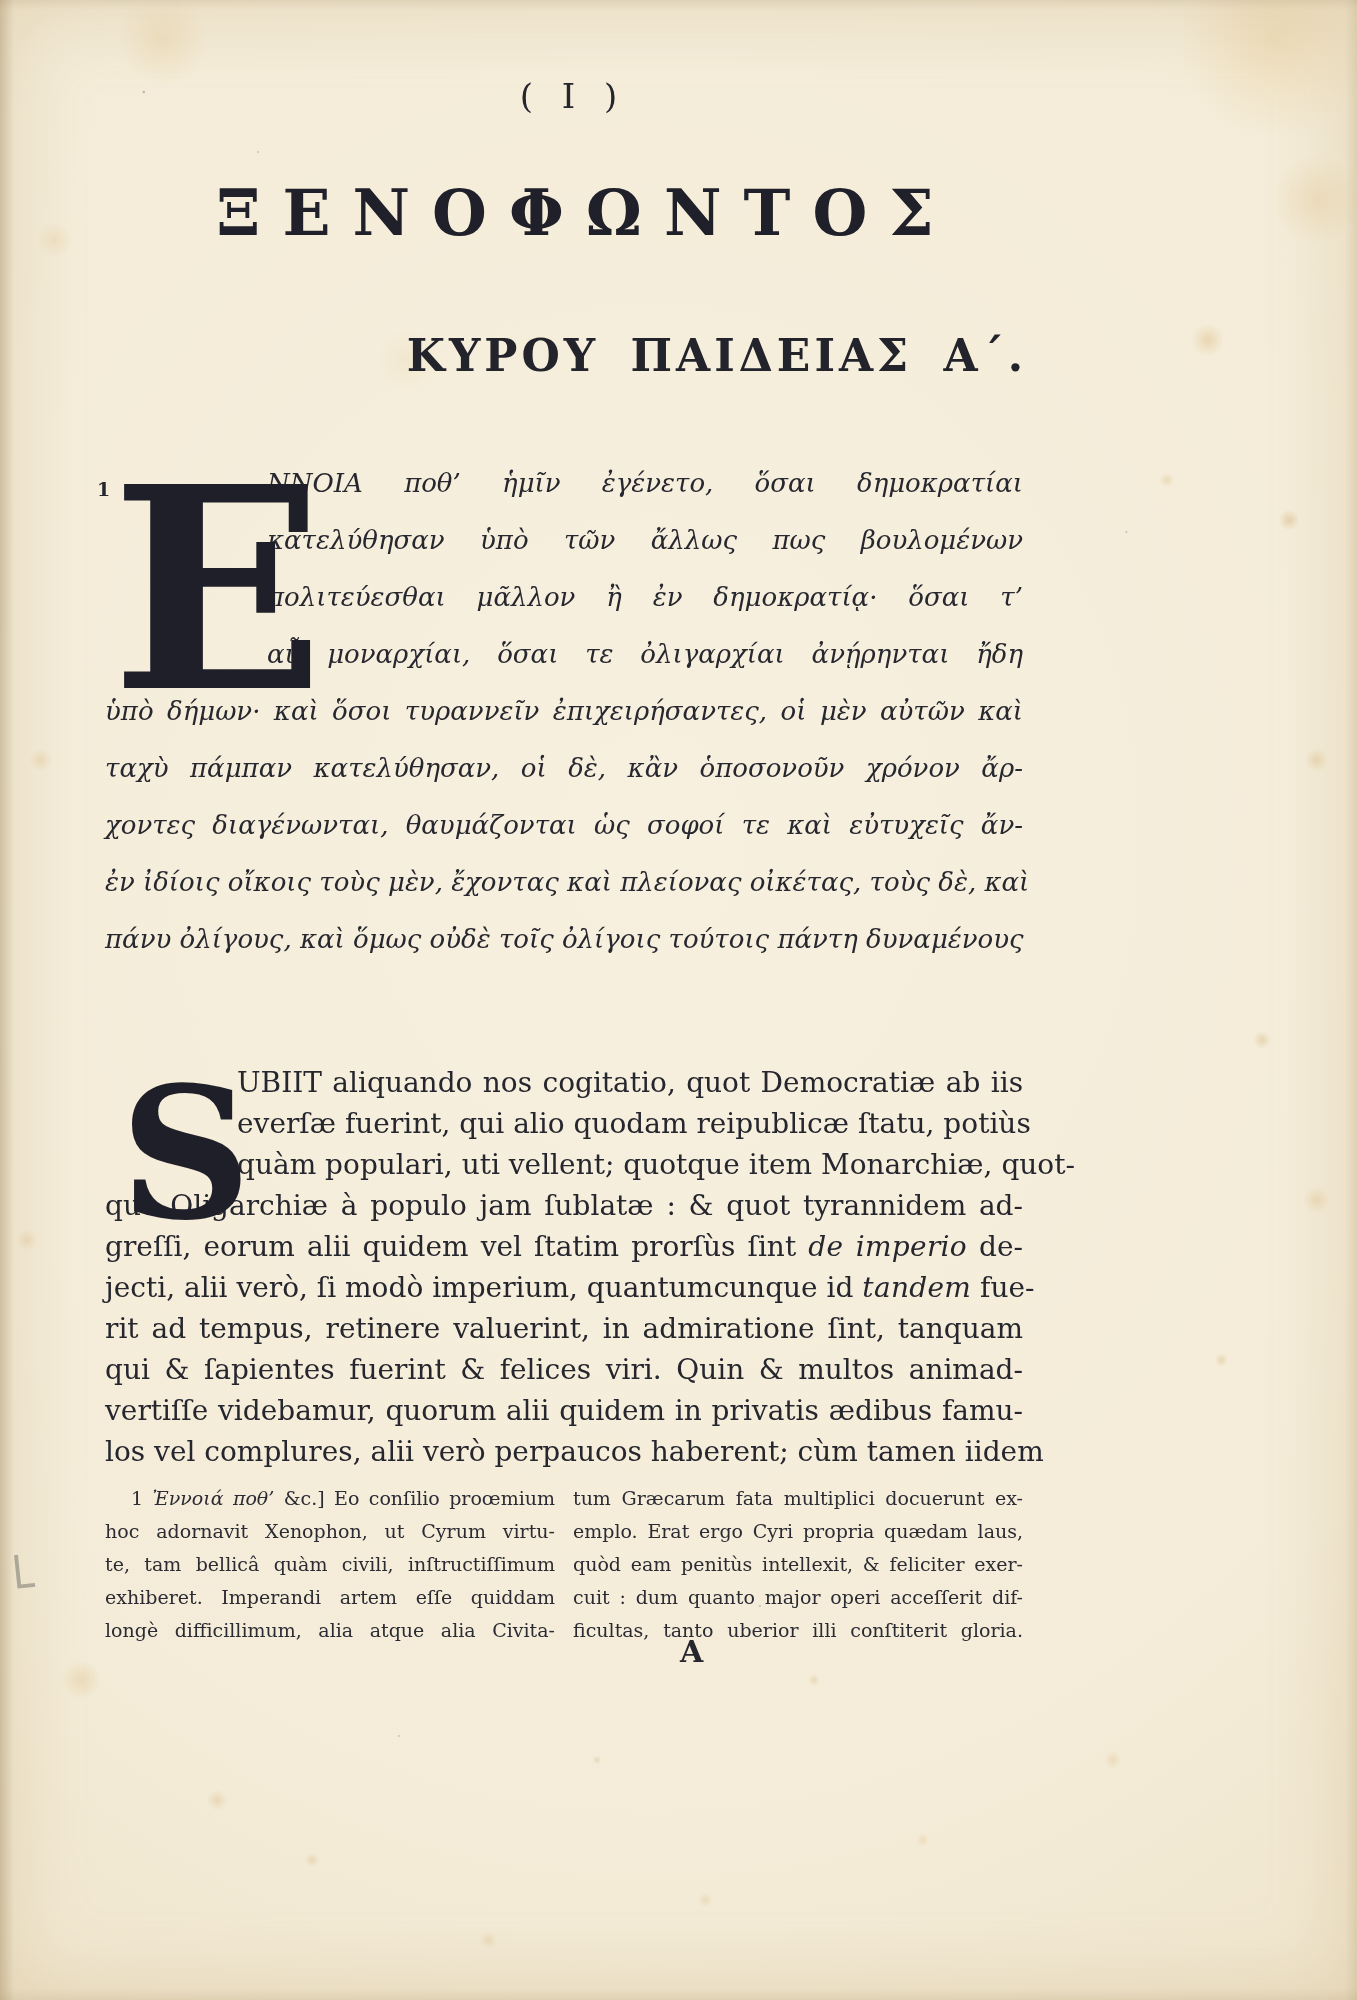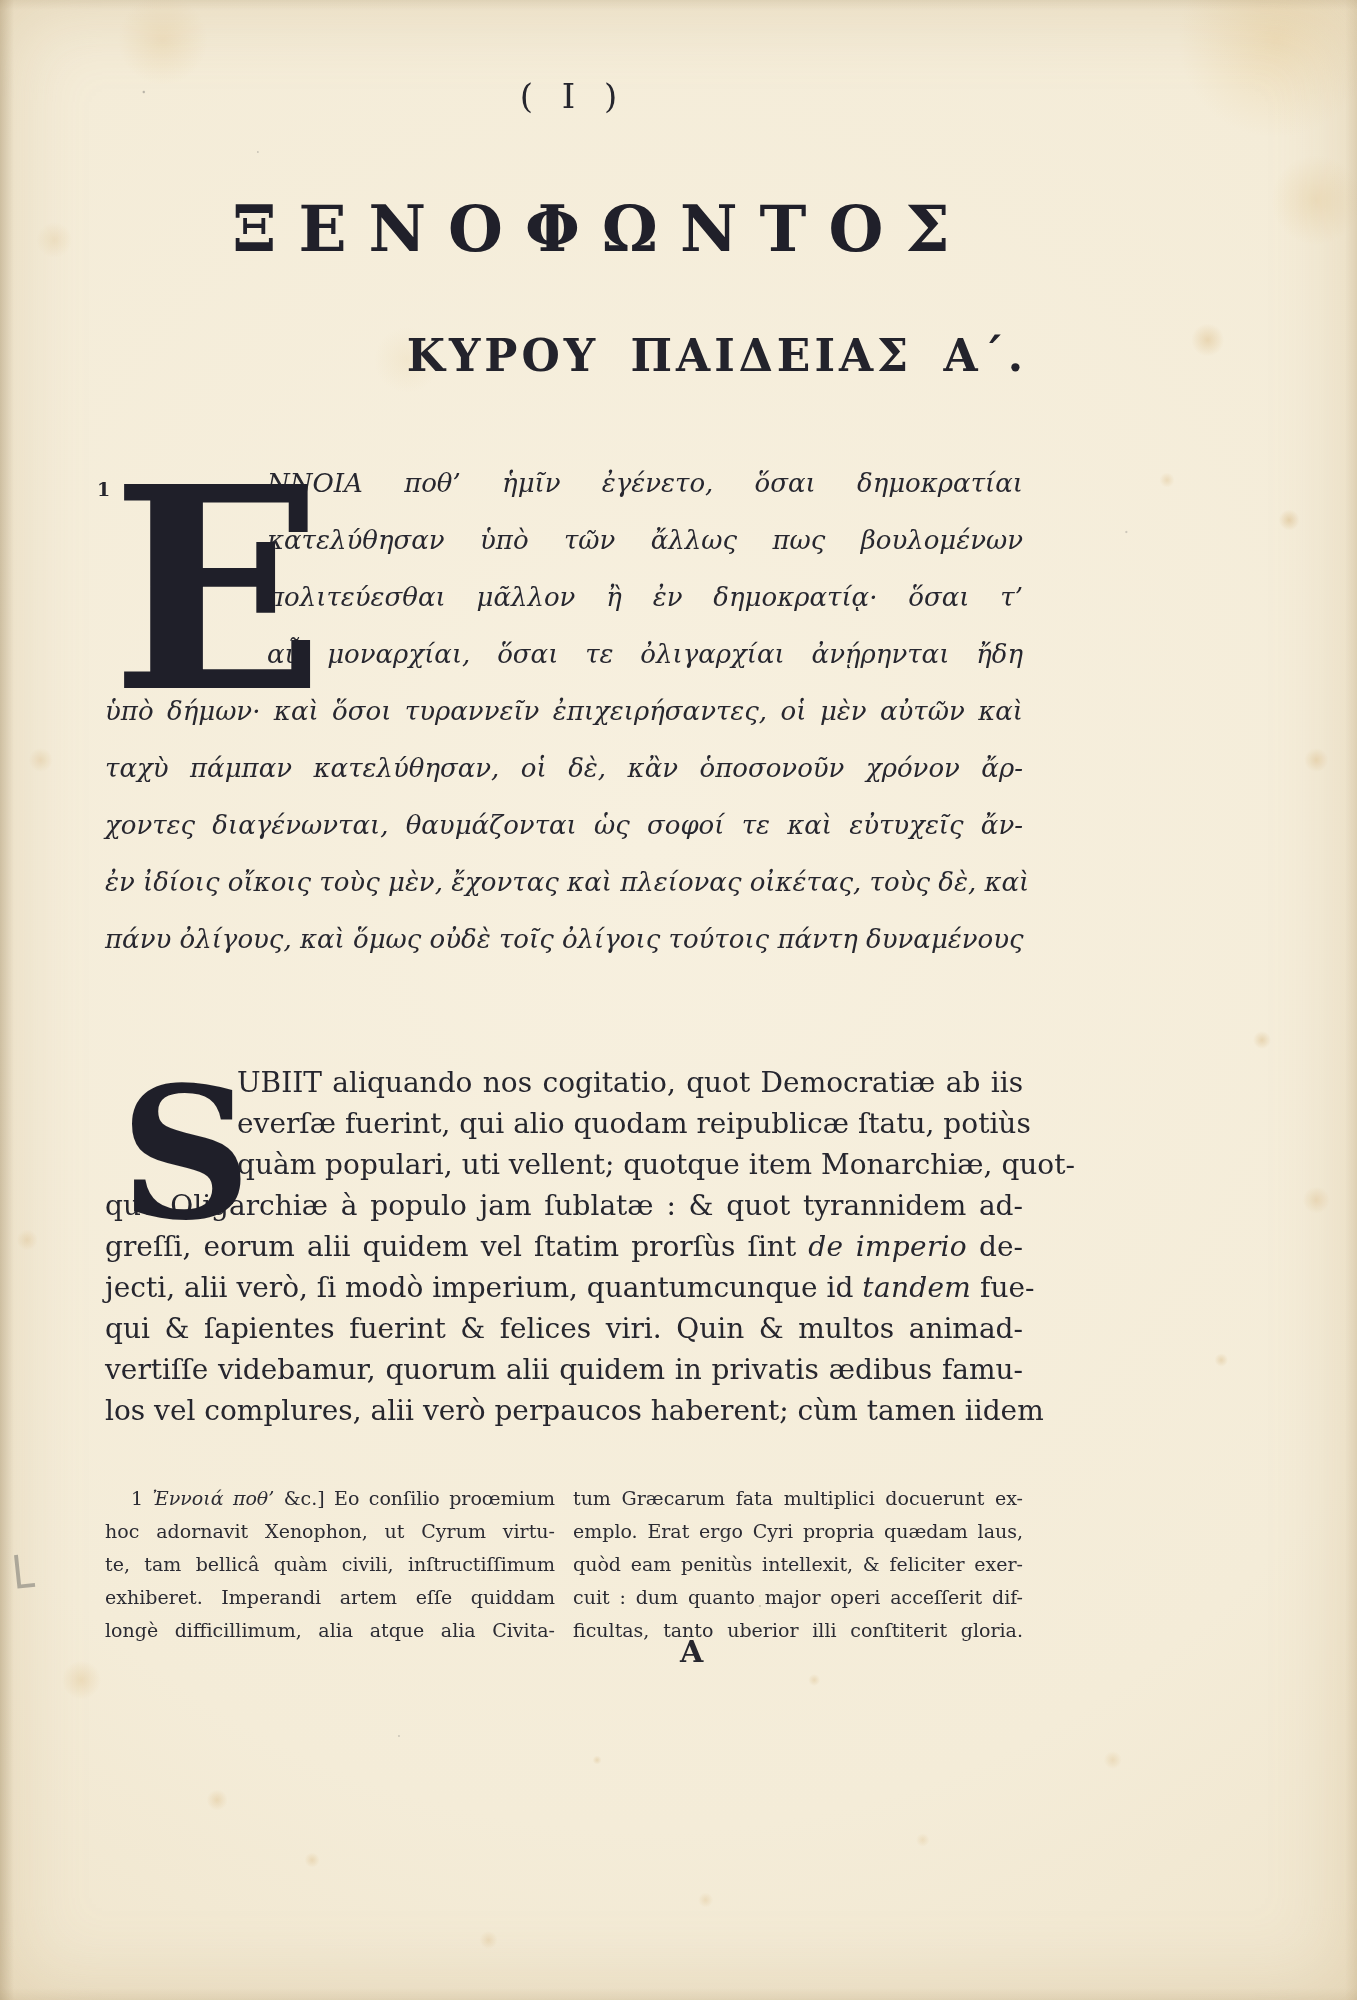--- a/index.html
+++ b/index.html
@@ -55,21 +55,21 @@
       linear-gradient(270deg, rgba(150,126,82,0.16) 0px, rgba(150,126,82,0) 12px),
       linear-gradient(0deg,  rgba(150,126,82,0.12) 0px, rgba(150,126,82,0) 12px);
   }
   .textblock{position:absolute;left:105px;top:0;width:918px;}
   .folio{
     position:absolute;top:76px;width:100%;
     text-align:center;font-size:34px;letter-spacing:9px;padding-left:9px;
     color:#26262e;
   }
   .title-main{
-    position:absolute;top:176px;width:100%;margin:16px;
+    position:absolute;top:176px;width:100%;margin:0;
     text-align:center;font-size:63px;font-weight:bold;
     letter-spacing:22px;padding-left:22px;
     color:#20202a;
   }
   .title-sub{
     position:absolute;top:330px;width:100%;margin:0;
     text-align:right;font-size:44px;font-weight:600;
     letter-spacing:4px;padding-left:4px;word-spacing:12px;
     color:#23232c;
   }
@@ -149,20 +149,21 @@
 
     <div class="para latin-para">
       <span class="dropcap dropcap-s">S</span>
       <div>
           <div class="tline indented">UBIIT aliquando nos cogitatio, quot Democratiæ ab iis</div>
           <div class="tline indented">everſæ fuerint, qui alio quodam reipublicæ ſtatu, potiùs</div>
           <div class="tline indented">quàm populari, uti vellent; quotque item Monarchiæ, quot-</div>
           <div class="tline">que Oligarchiæ à populo jam ſublatæ : &amp; quot tyrannidem ad-</div>
           <div class="tline">greſſi, eorum alii quidem vel ſtatim prorſùs ſint <i>de imperio</i> de-</div>
           <div class="tline">jecti, alii verò, ſi modò imperium, quantumcunque id <i>tandem</i> fue-</div>
+          <div class="tline">rit ad tempus, retinere valuerint, in admiratione ſint, tanquam</div>
           <div class="tline">qui &amp; ſapientes fuerint &amp; felices viri. Quin &amp; multos animad-</div>
           <div class="tline">vertiſſe videbamur, quorum alii quidem in privatis ædibus famu-</div>
           <div class="tline">los vel complures, alii verò perpaucos haberent; cùm tamen iidem</div>
         </div>
     </div>
 
     <div class="footnotes">
       <div class="fn-col fn-left">
           <div class="tline">1 <i>Ἐννοιά ποθ’</i> &amp;c.] Eo conſilio proœmium</div>
           <div class="tline">hoc adornavit Xenophon, ut Cyrum virtu-</div>

